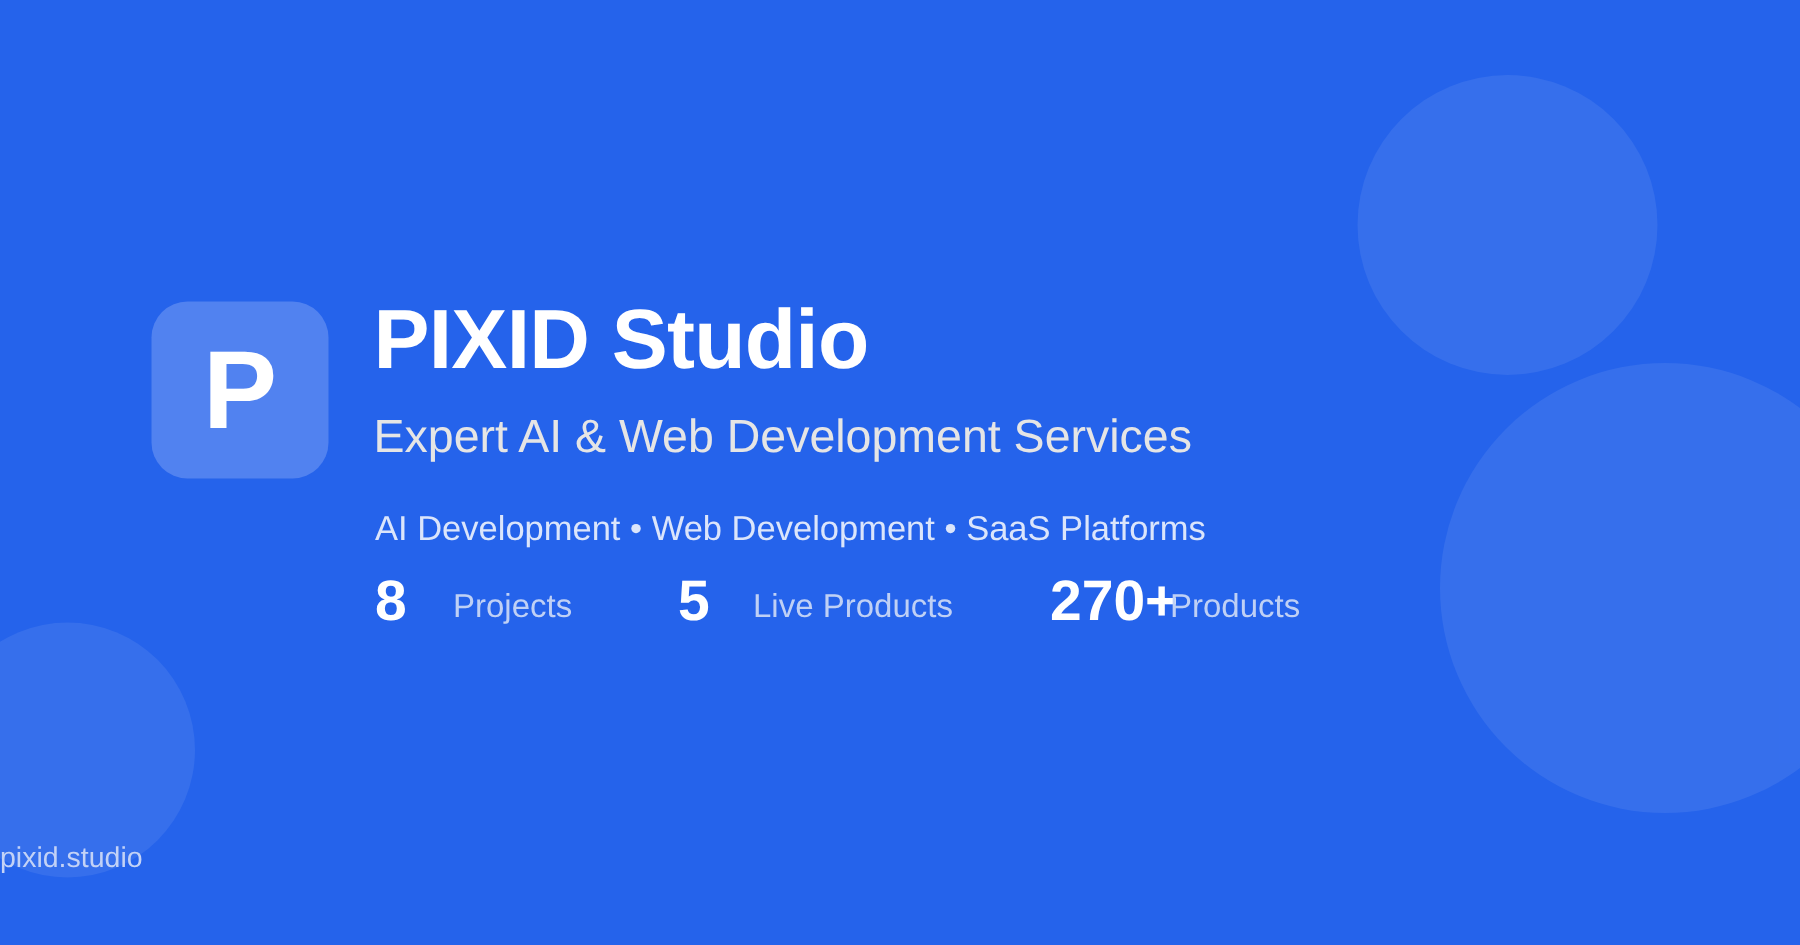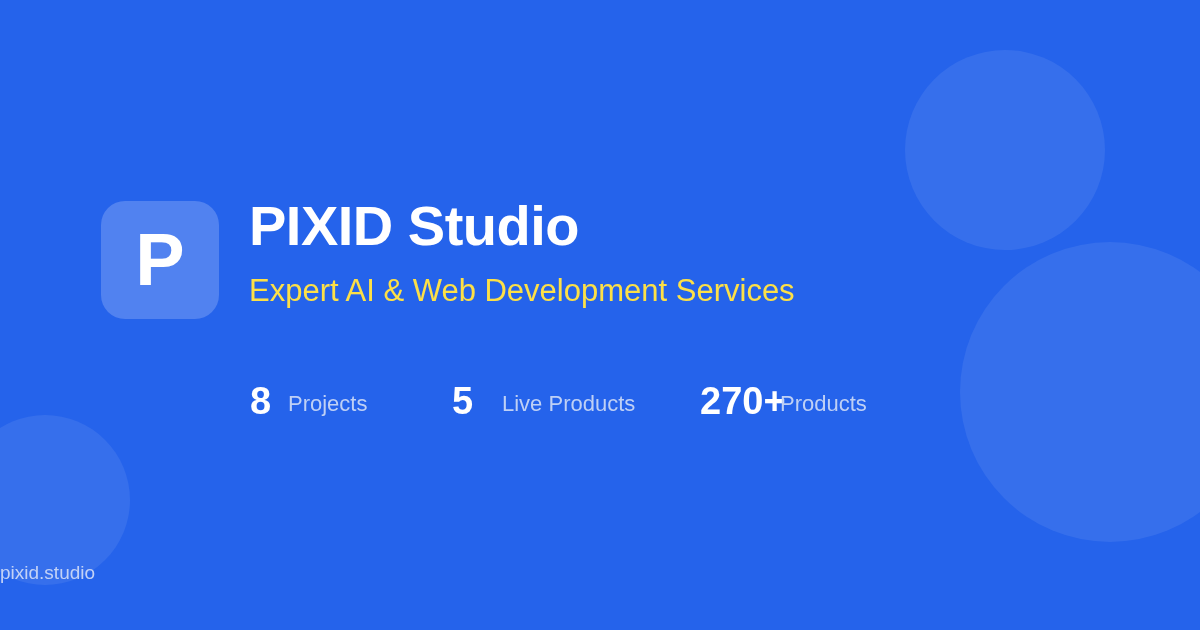--- a/index.html
+++ b/index.html
@@ -92,21 +92,21 @@
     font-weight: bold;
     color: #ffffff;
     line-height: 1.05;
     letter-spacing: -0.5px;
     white-space: nowrap;
   }
 
   .subtitle {
     font-size: 31px;
     font-weight: normal;
-    color: #fde047;
+    color: #e5e5e5;
     line-height: 1.2;
     margin-top: 16px;
     white-space: nowrap;
   }
 
   .services {
     position: absolute;
     left: 149px;
     top: 144px;
     font-size: 23px;
@@ -140,21 +140,21 @@
     color: #ffffff;
     line-height: 40px;
   }
   .stat-label {
     position: absolute;
     top: 9px;
     font-size: 22px;
     color: #bfd0f5;
     line-height: 28px;
   }
-  .stat-0 .stat-label { left: 38px; }
+  .stat-0 .stat-label { left: 52px; }
   .stat-1 .stat-label { left: 50px; }
   .stat-2 .stat-label { left: 80px; }
 
   
   .footer {
     position: absolute;
     left: 0;
     right: 0;
     top: 562px;
     text-align: left;
@@ -178,20 +178,21 @@
     <div class="brand-row">
       <div class="logo-tile">
         <span class="logo-letter">P</span>
       </div>
       <div class="brand-text">
         <div class="title">PIXID Studio</div>
         <div class="subtitle">Expert AI &amp; Web Development Services</div>
       </div>
     </div>
 
+    <div class="services">AI Development • Web Development • SaaS Platforms</div>
 
     <div class="stats">
       <div class="stat stat-0">
         <span class="stat-value">8</span>
         <span class="stat-label">Projects</span>
       </div>
       <div class="stat stat-1">
         <span class="stat-value">5</span>
         <span class="stat-label">Live Products</span>
       </div>

